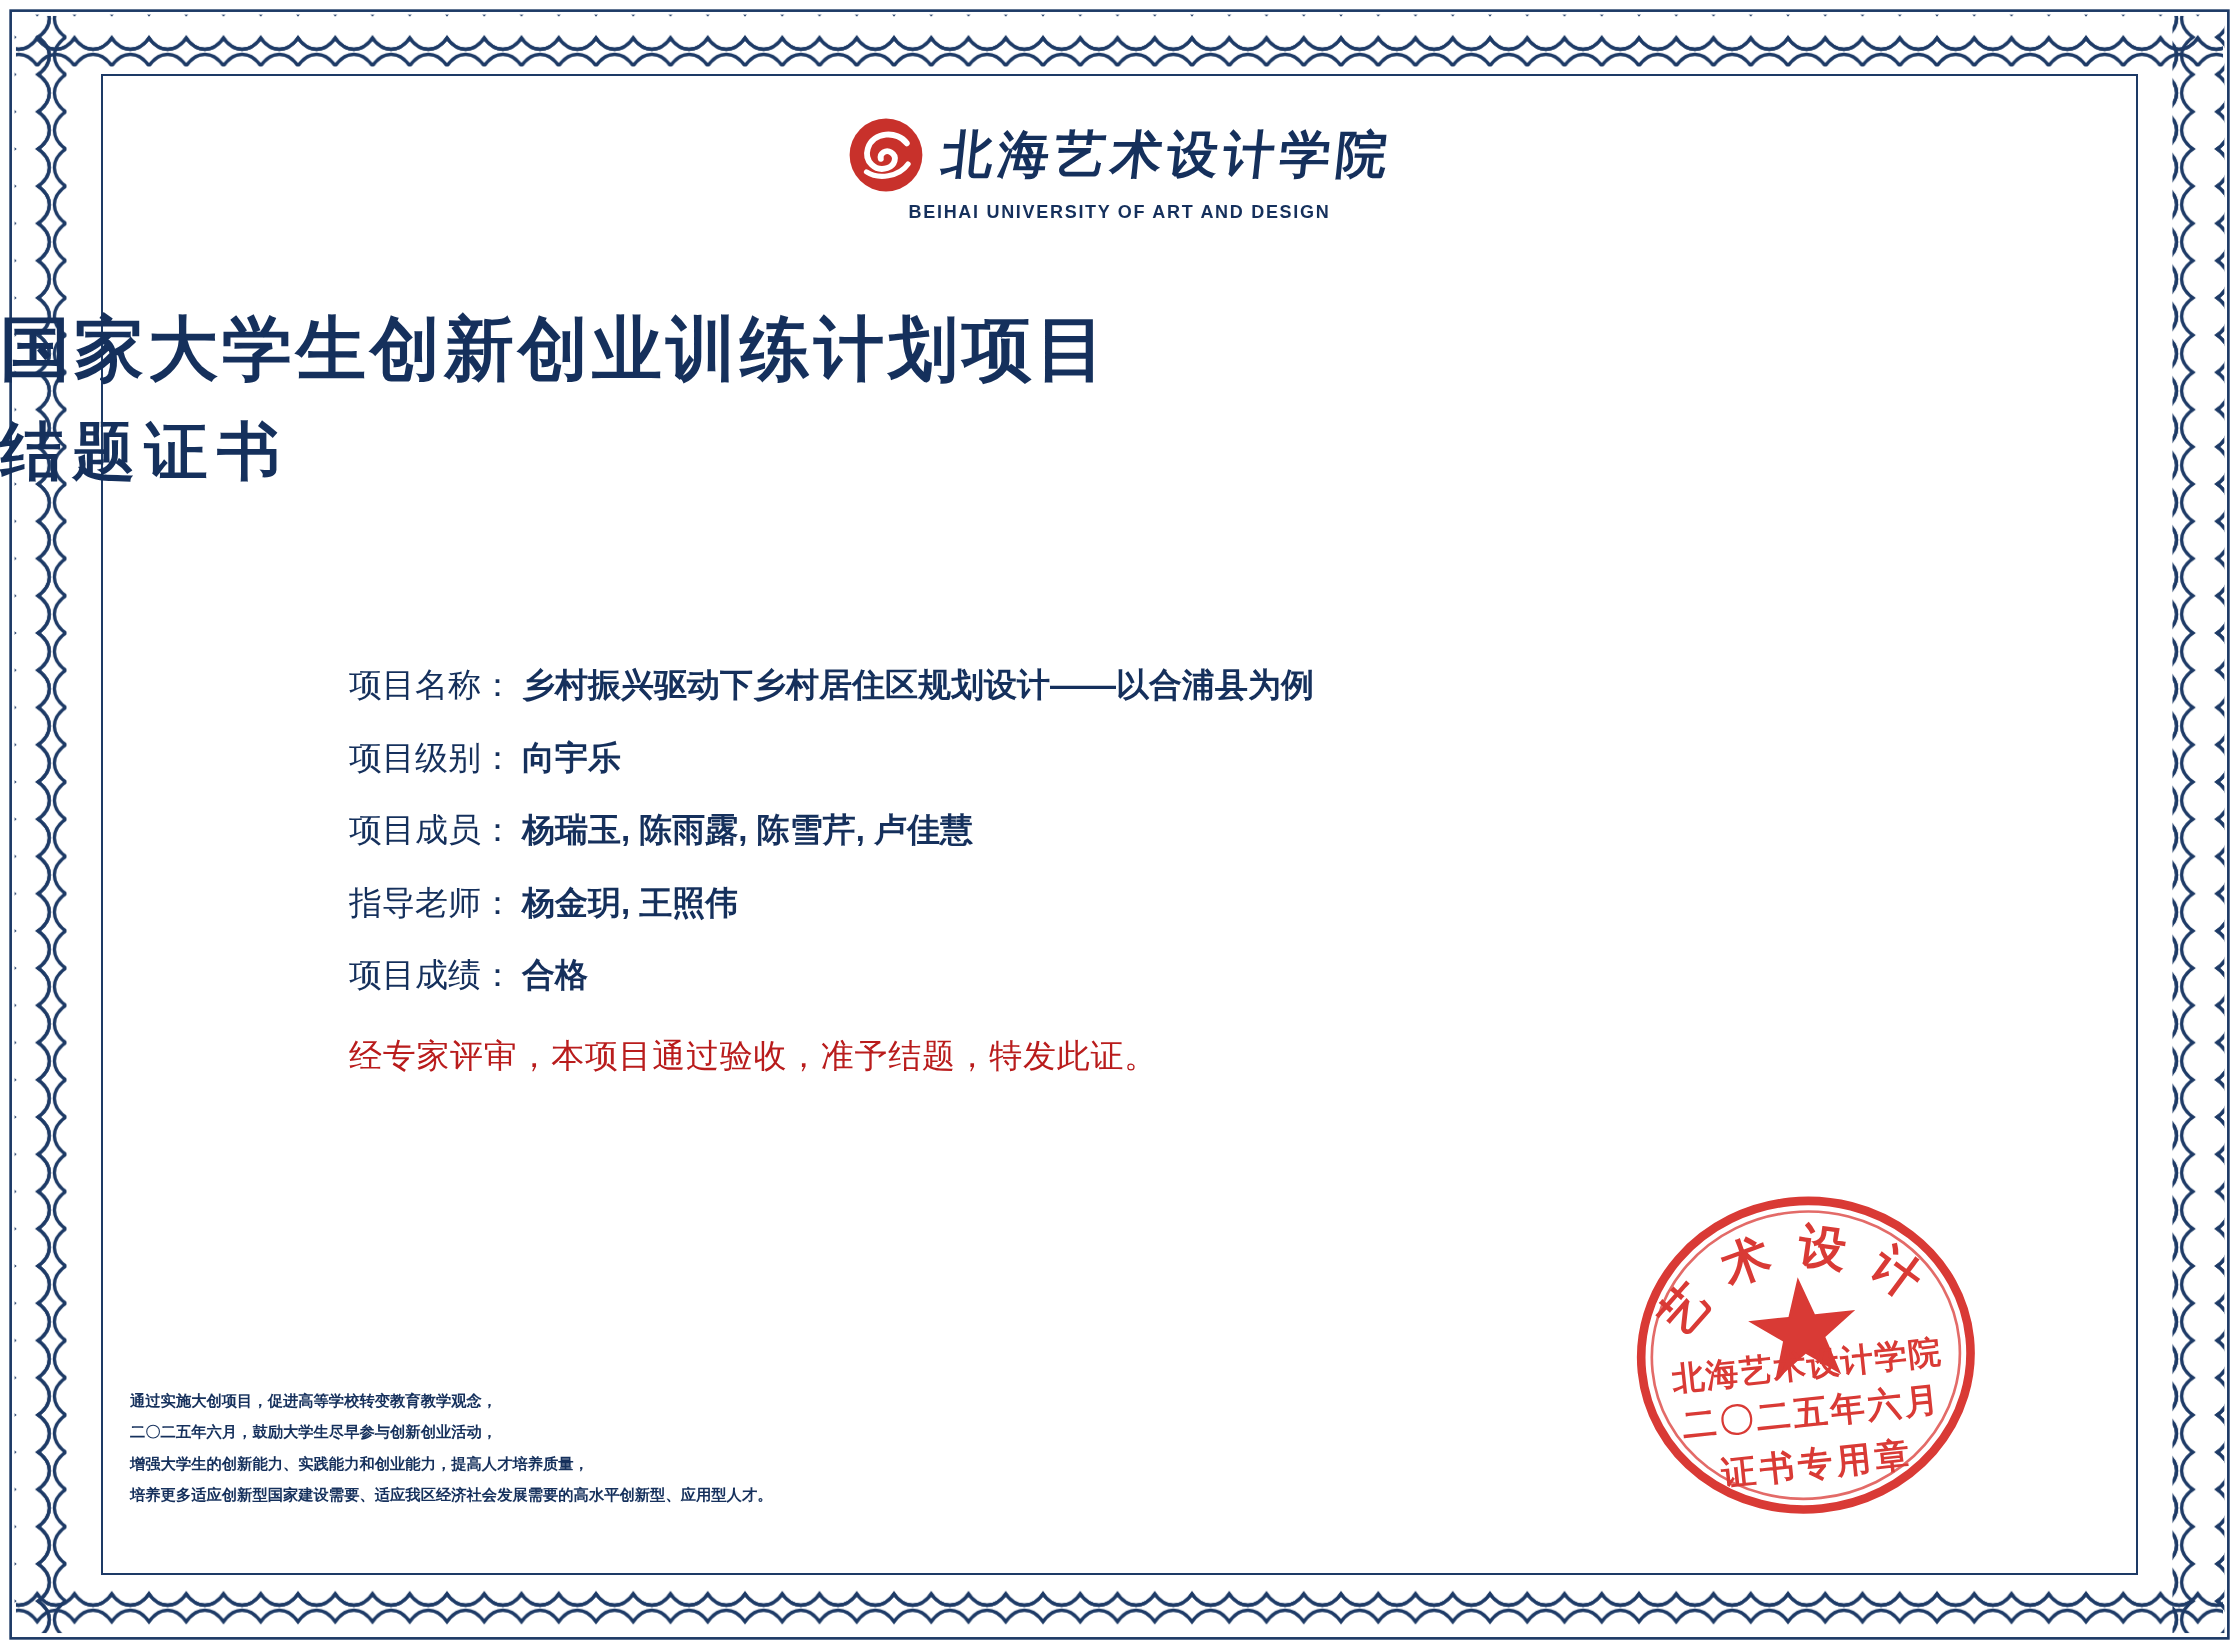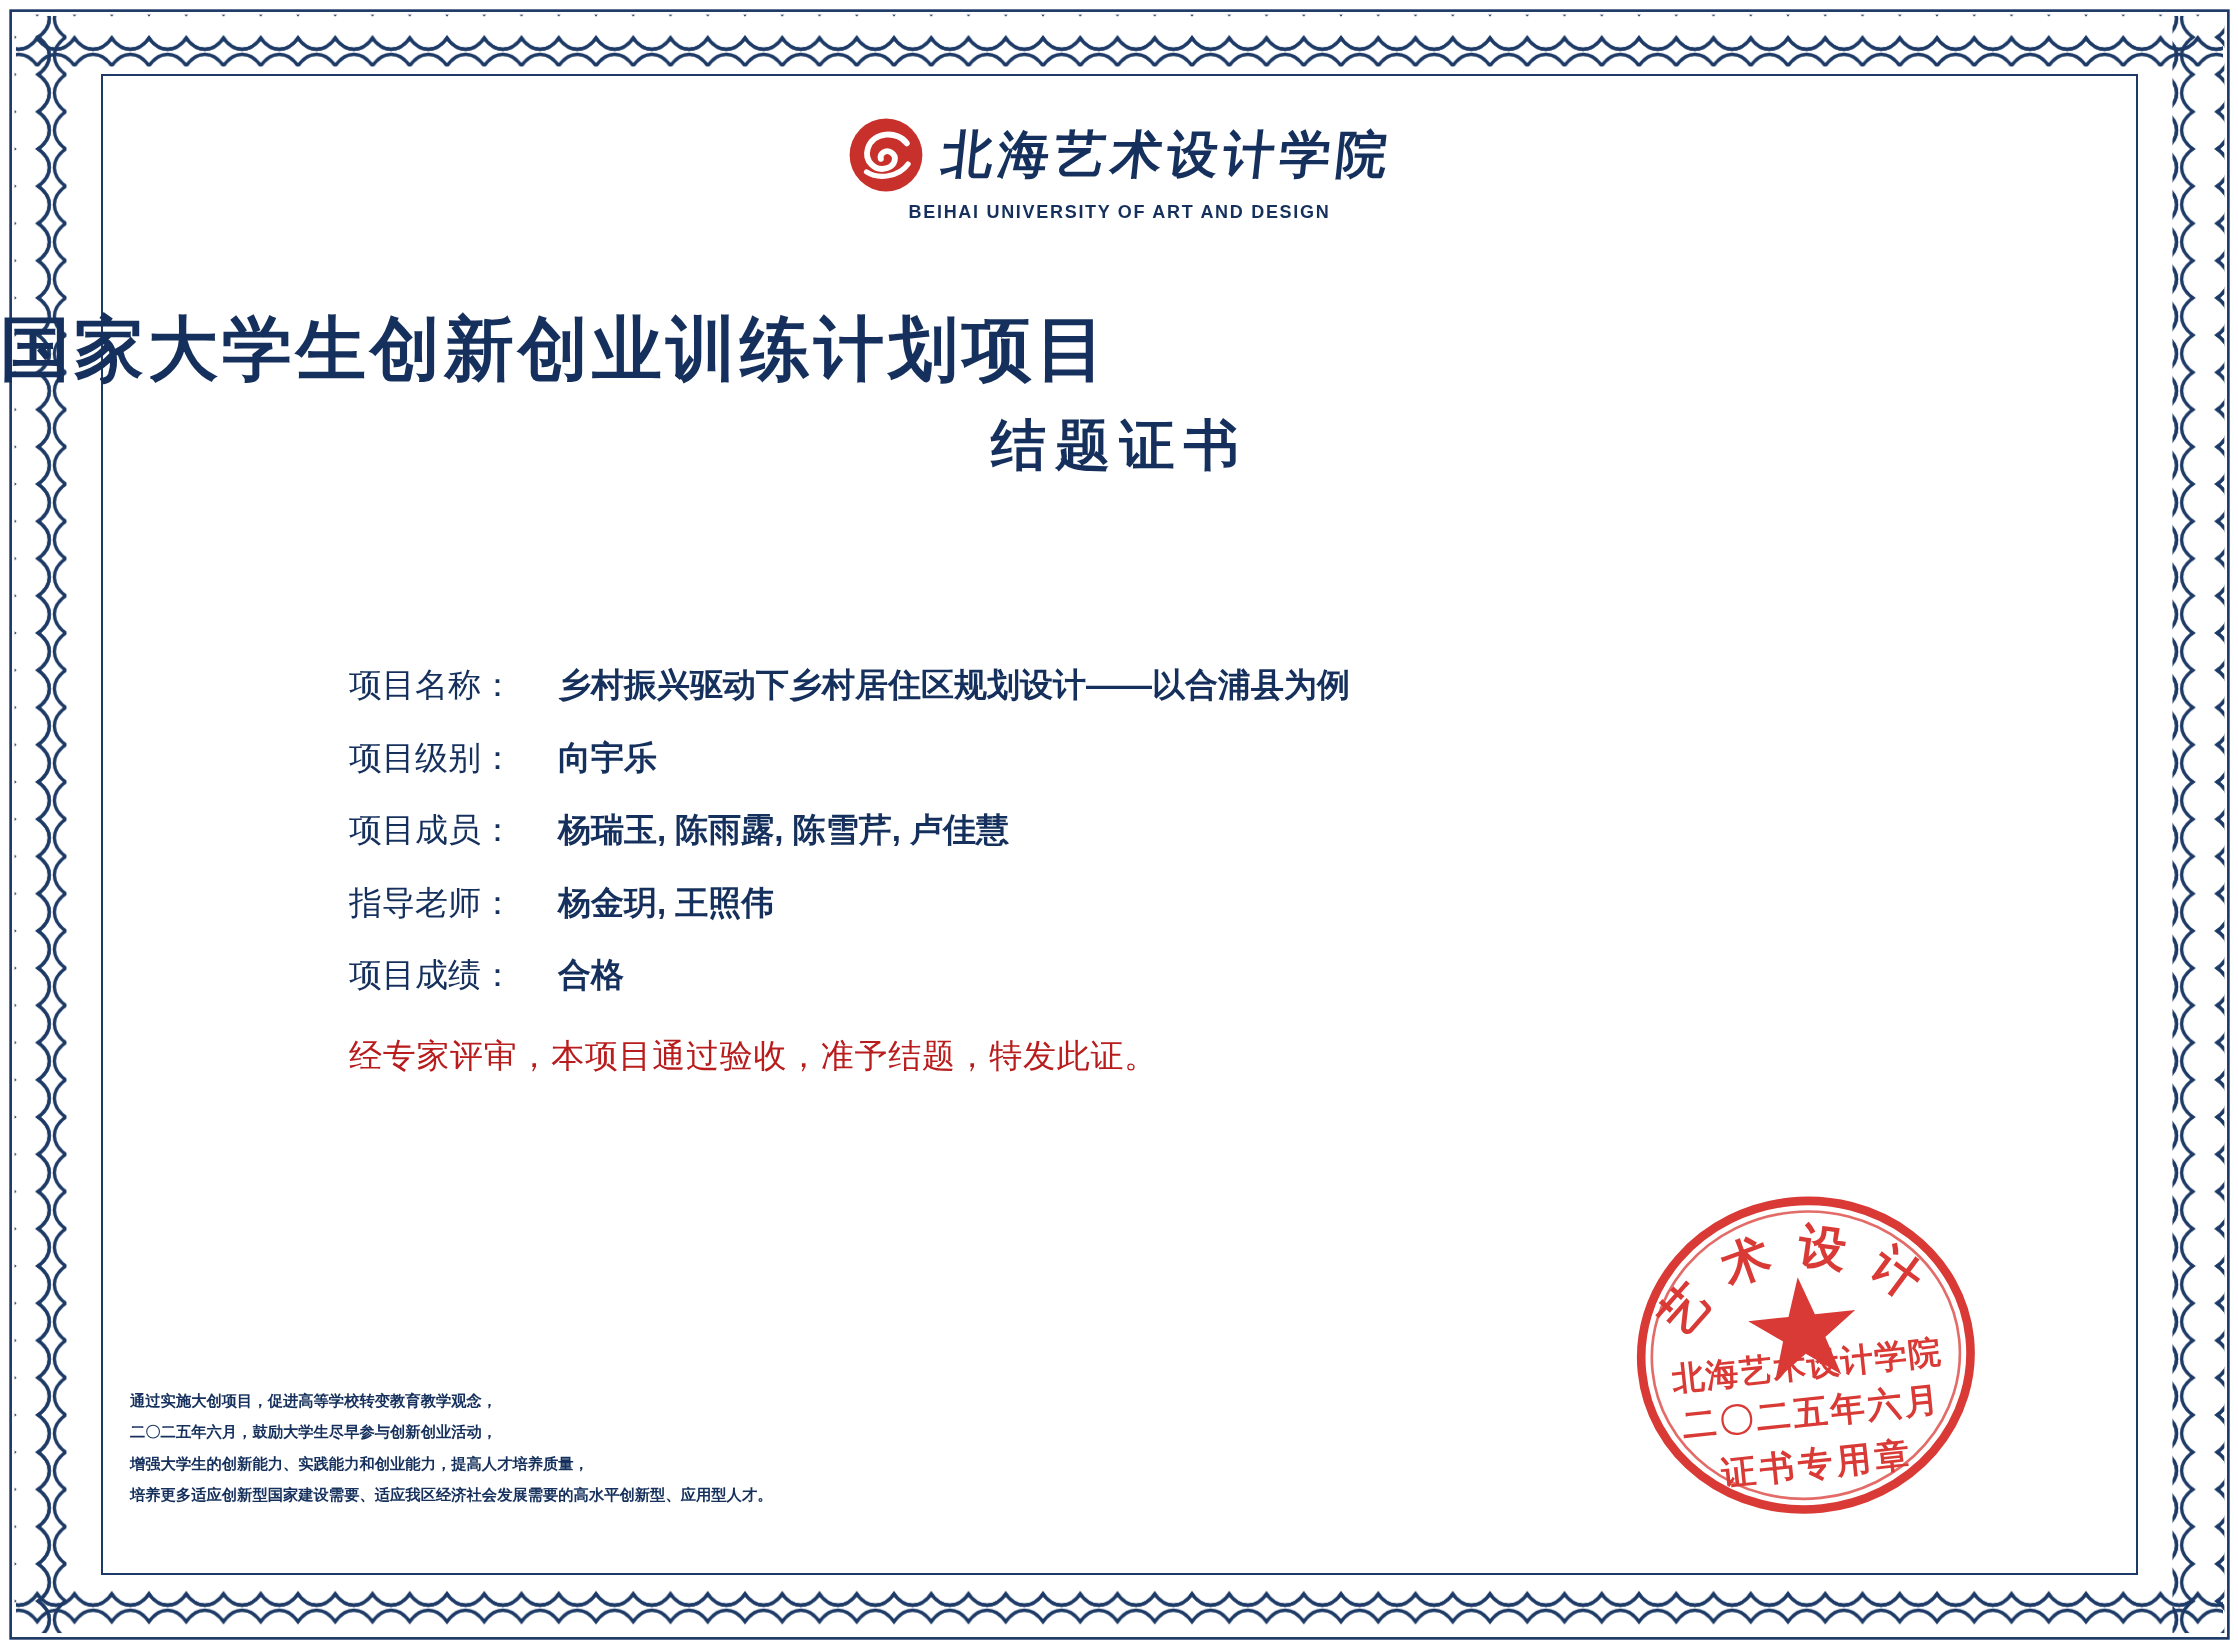--- a/index.html
+++ b/index.html
@@ -94,43 +94,42 @@
     font-size: 70px;
     font-weight: bold;
     letter-spacing: 4px;
     color: #15305c;
   }
   .title-sub {
     position: absolute;
     left: 0;
     right: 0;
     top: 409px;
-    text-align: center;
+    text-align: left;
     font-family: "Liberation Serif", "DejaVu Serif", serif;
-    font-size: 55px;
+    font-size: 63px;
     font-weight: bold;
     letter-spacing: 9.3px;
     color: #15305c;
   }
 
   
   .fields {
     position: absolute;
     left: 349px;
     top: 665px;
     right: 200px;
   }
   .field-row {
     display: flex;
     align-items: flex-end;
     margin-bottom: 33px;
     font-size: 33px;
     line-height: 1.2;
     color: #15305c;
-    gap: 36px;
   }
   .field-label {
     white-space: nowrap;
     font-weight: normal;
   }
   .field-value {
     margin-left: 8px;
     font-weight: bold;
   }
   .statement {

